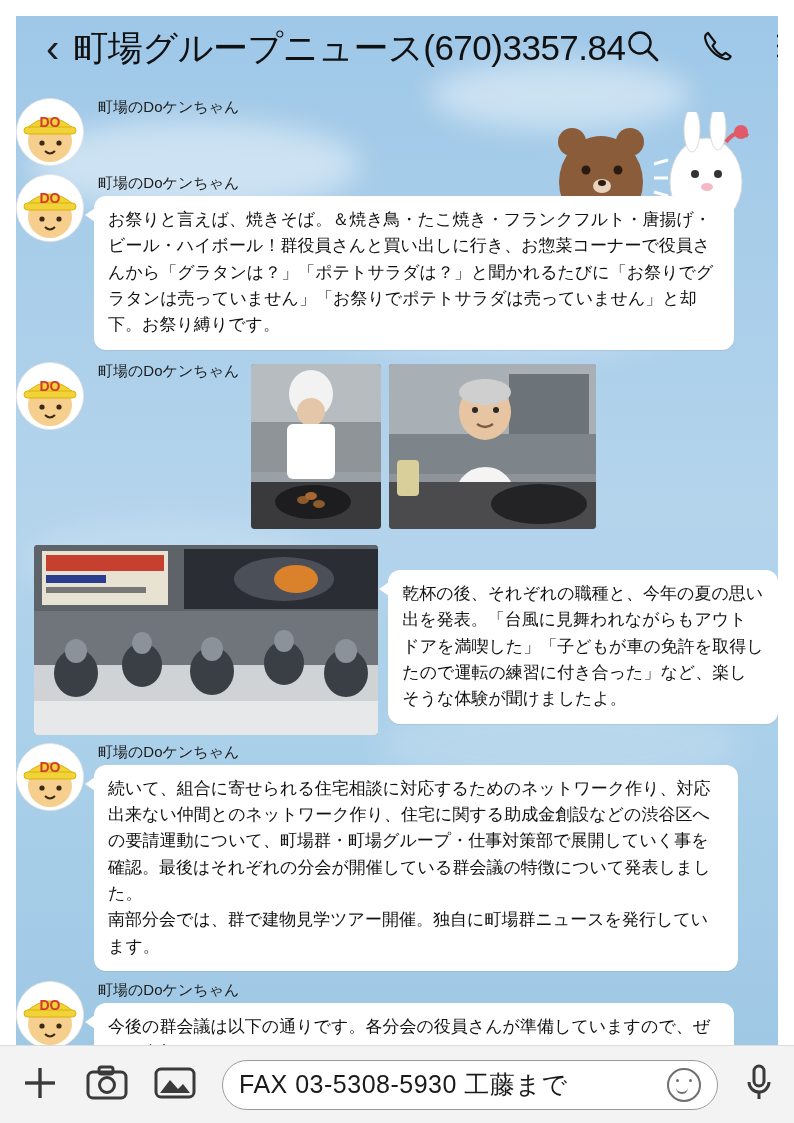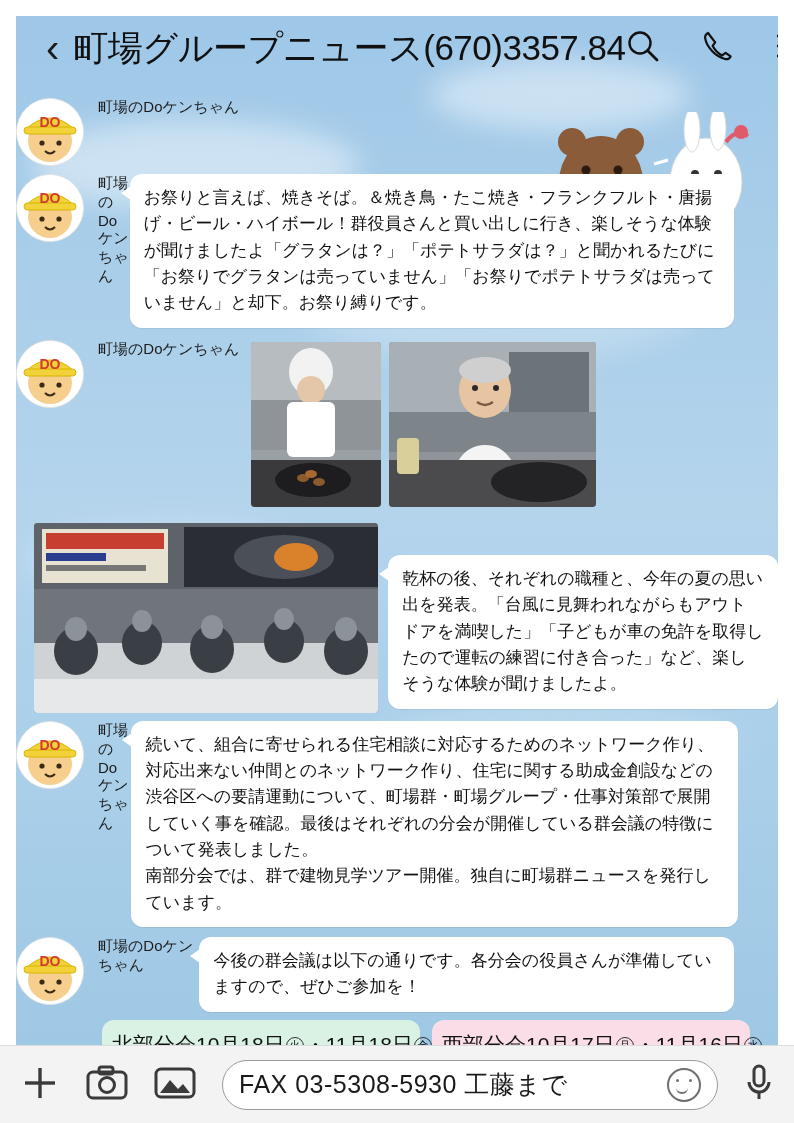--- a/index.html
+++ b/index.html
@@ -94,21 +94,21 @@
     height: 66px;
     border-radius: 50%;
     background: #ffffff;
     flex: 0 0 66px;
     margin-right: 10px;
     position: relative;
     overflow: hidden;
     border: 1px solid #e3e3e3;
   }
   .avatar svg { display:block; }
-  .bubble-wrap { display: flex; flex-direction: row; max-width: 640px; }
+  .bubble-wrap { display: flex; flex-direction: column; max-width: 640px; }
   .sender {
     font-size: 15px;
     color: #1c1c1c;
     margin: 0 0 3px 4px;
   }
   .bubble {
     position: relative;
     background: #ffffff;
     border-radius: 12px;
     padding: 11px 14px;
@@ -330,21 +330,21 @@
           <path d="M9 30 q24 -22 48 0 z" fill="#f2d23a" stroke="#d8b400"></path>
           <rect x="7" y="28" width="52" height="7" rx="3.5" fill="#f2d23a" stroke="#d8b400"></rect>
           <text x="33" y="28" font-size="14" font-weight="bold" fill="#d23b2e" text-anchor="middle" font-family="Liberation Sans, sans-serif">DO</text>
           <circle cx="25" cy="44" r="2.6" fill="#3a2a18"></circle>
           <circle cx="42" cy="44" r="2.6" fill="#3a2a18"></circle>
           <path d="M28 52 q5 5 10 0" stroke="#3a2a18" stroke-width="2" fill="none"></path>
         </svg>
       </div>
       <div class="bubble-wrap">
         <div class="sender">町場のDoケンちゃん</div>
-        <div class="bubble">お祭りと言えば、焼きそば。＆焼き鳥・たこ焼き・フランクフルト・唐揚げ・ビール・ハイボール！群役員さんと買い出しに行き、楽しそうな体験が聞けましたよ「グラタンは？」「ポテトサラダは？」と聞かれるたびに「お祭りでグラタンは売っていません」「お祭りでポテトサラダは売っていません」と却下。お祭り縛りです。</div>
+        <div class="bubble">お祭りと言えば、焼きそば。＆焼き鳥・たこ焼き・フランクフルト・唐揚げ・ビール・ハイボール！群役員さんと買い出しに行き、お惣菜コーナーで役員さんから「グラタンは？」「ポテトサラダは？」と聞かれるたびに「お祭りでグラタンは売っていません」「お祭りでポテトサラダは売っていません」と却下。お祭り縛りです。</div>
       </div>
     </div>
 
     <div class="msg-row" style="margin-top:12px;">
       <div class="avatar">
         <svg width="66" height="66" viewBox="0 0 66 66">
           <circle cx="33" cy="33" r="33" fill="#fff"></circle>
           <ellipse cx="33" cy="42" rx="22" ry="21" fill="#f6cf8e"></ellipse>
           <path d="M9 30 q24 -22 48 0 z" fill="#f2d23a" stroke="#d8b400"></path>
           <rect x="7" y="28" width="52" height="7" rx="3.5" fill="#f2d23a" stroke="#d8b400"></rect>
@@ -417,21 +417,21 @@
           <g fill="#8c9299">
             <ellipse cx="42" cy="106" rx="11" ry="12"></ellipse>
             <ellipse cx="108" cy="98" rx="10" ry="11"></ellipse>
             <ellipse cx="178" cy="104" rx="11" ry="12"></ellipse>
             <ellipse cx="250" cy="96" rx="10" ry="11"></ellipse>
             <ellipse cx="312" cy="106" rx="11" ry="12"></ellipse>
           </g>
           <rect x="0" y="156" width="354" height="34" fill="#e6e8ea"></rect>
         </svg>
       </div>
-      <div class="bubble" style="width:372px;align-self:flex-end;margin-bottom:4px;">乾杯の後、それぞれの職種と、今年の夏の思い出を発表。「台風に見舞われながらもアウトドアを満喫した」「子どもが車の免許を取得したので運転の練習に付き合った」など、楽しそうな体験が聞けましたよ。</div>
+      <div class="bubble" style="width:372px;align-self:flex-end;margin-bottom:11px;">乾杯の後、それぞれの職種と、今年の夏の思い出を発表。「台風に見舞われながらもアウトドアを満喫した」「子どもが車の免許を取得したので運転の練習に付き合った」など、楽しそうな体験が聞けましたよ。</div>
     </div>
 
     <div class="msg-row">
       <div class="avatar">
         <svg width="66" height="66" viewBox="0 0 66 66">
           <circle cx="33" cy="33" r="33" fill="#fff"></circle>
           <ellipse cx="33" cy="42" rx="22" ry="21" fill="#f6cf8e"></ellipse>
           <path d="M9 30 q24 -22 48 0 z" fill="#f2d23a" stroke="#d8b400"></path>
           <rect x="7" y="28" width="52" height="7" rx="3.5" fill="#f2d23a" stroke="#d8b400"></rect>
           <text x="33" y="28" font-size="14" font-weight="bold" fill="#d23b2e" text-anchor="middle" font-family="Liberation Sans, sans-serif">DO</text>

